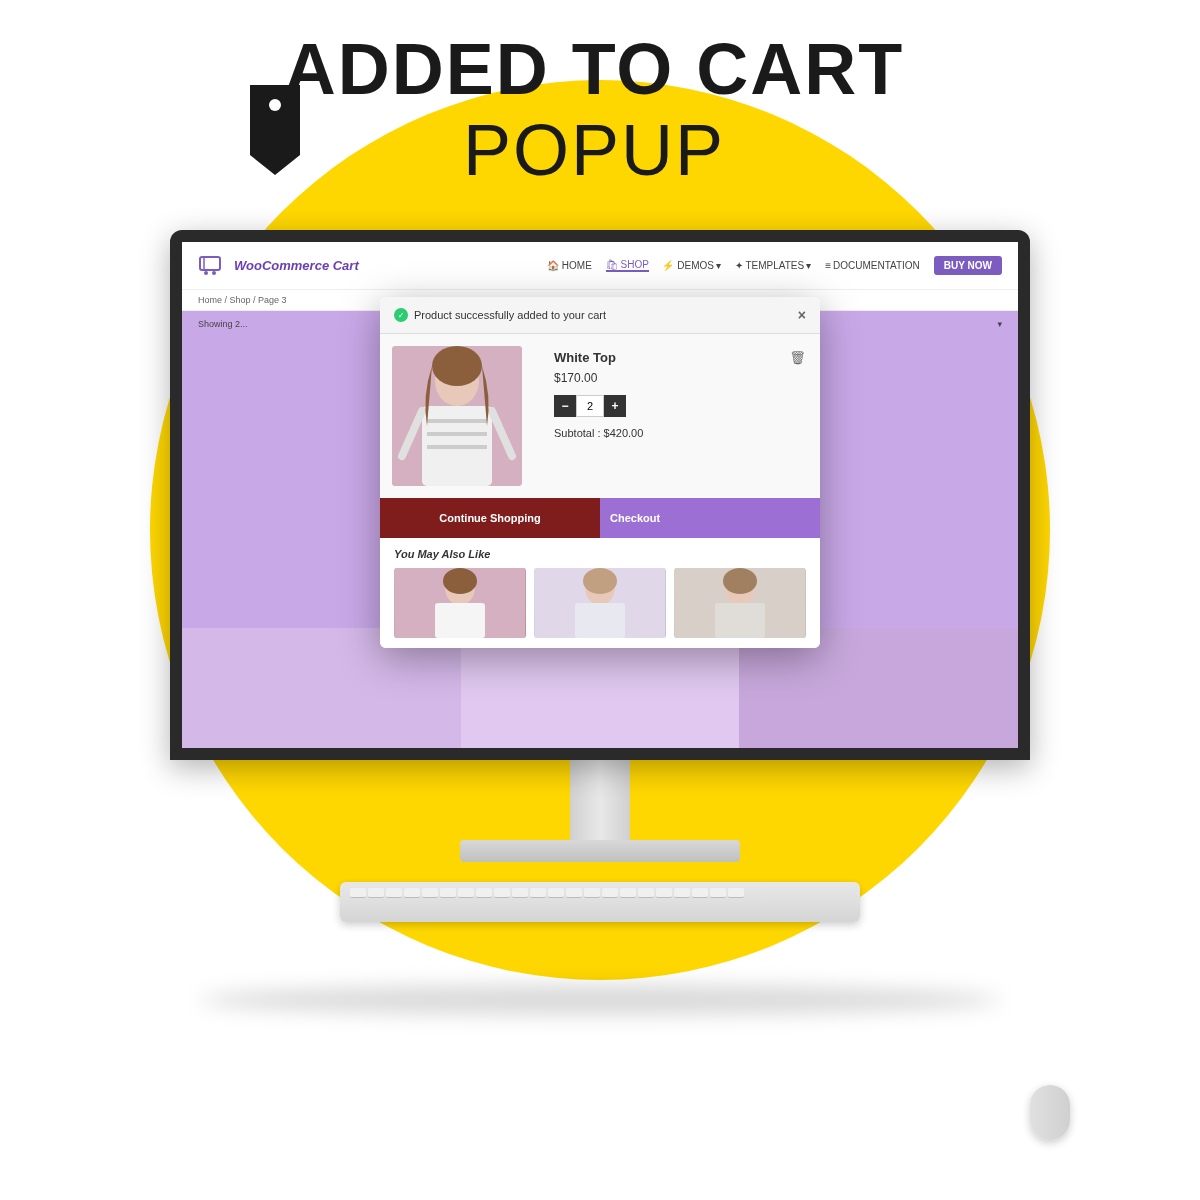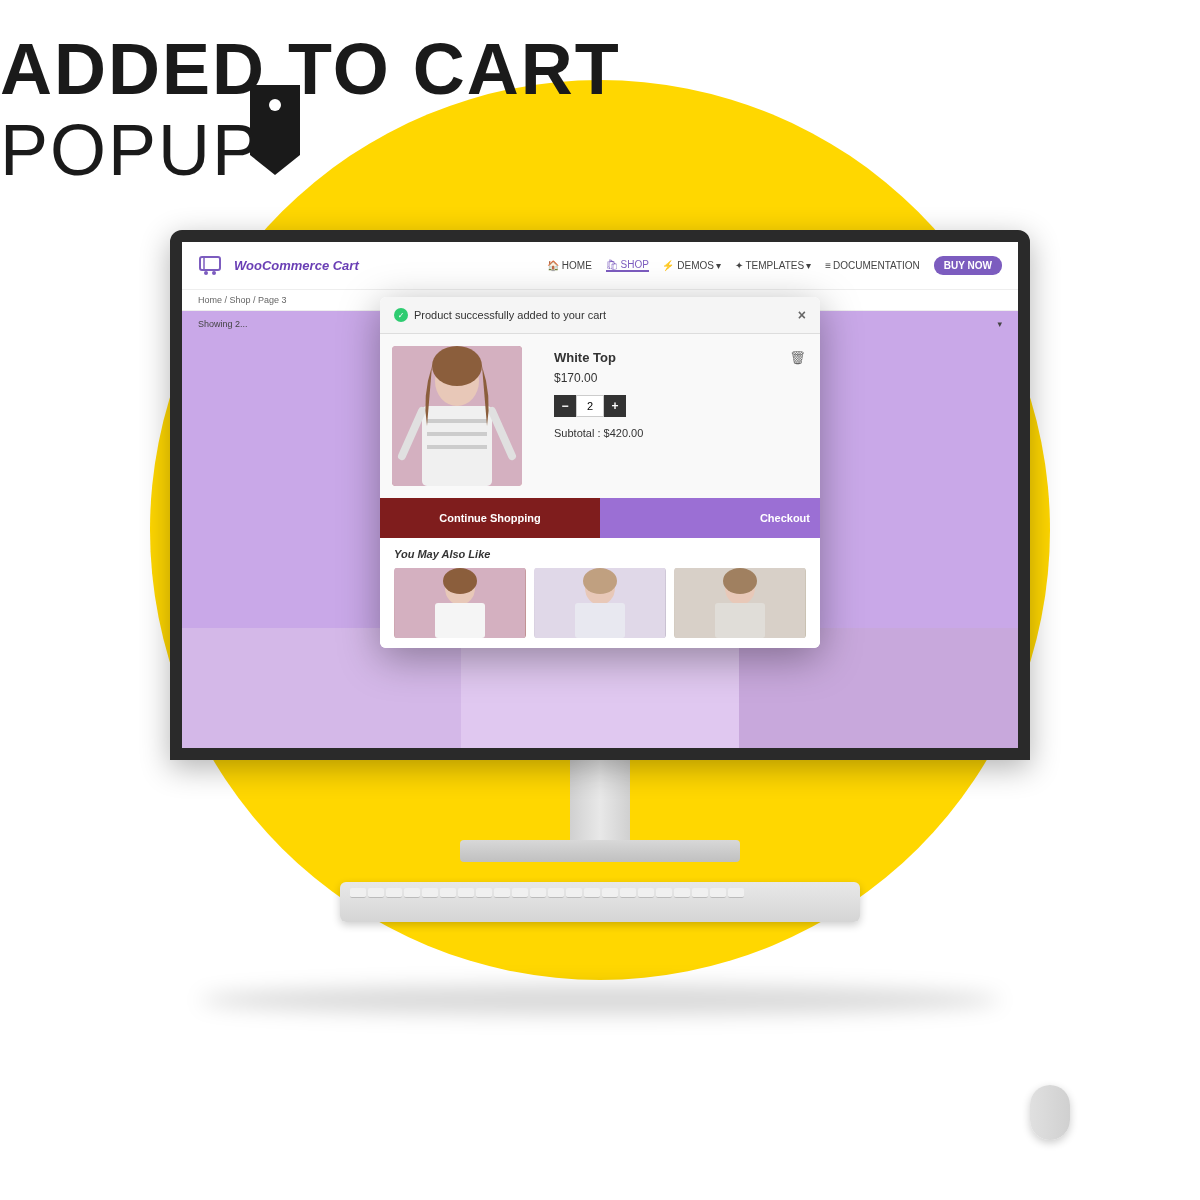--- a/index.html
+++ b/index.html
@@ -23,20 +23,21 @@
       left: 150px;
       z-index: 0;
     }
 
     
     .page-title-area {
       position: absolute;
       top: 30px;
       left: 0;
       right: 12px;
+      text-align: center;
       z-index: 10;
     }
 
     .page-title-line1 {
       font-size: 72px;
       font-weight: 900;
       color: #1a1a1a;
       letter-spacing: 2px;
       line-height: 1.1;
     }
@@ -136,21 +137,21 @@
     .nav-item.active {
       color: #7c5cbf;
       border-bottom: 2px solid #7c5cbf;
     }
 
     .nav-buy-btn {
       background: #7c5cbf;
       color: #fff;
       border: none;
       padding: 4px 10px;
-      border-radius: 9px;
+      border-radius: 3px;
       font-size: 10px;
       font-weight: bold;
       cursor: pointer;
     }
 
     
     .breadcrumb-bar {
       background: #fff;
       padding: 5px 16px;
       font-size: 9px;
@@ -344,21 +345,21 @@
 
     .btn-checkout {
       flex: 1;
       background: #9b6fd4;
       color: #fff;
       border: none;
       padding: 14px 10px;
       font-size: 11px;
       font-weight: bold;
       cursor: pointer;
-      text-align: right;
+      text-align: left;
     }
 
     
     .also-like-section {
       padding: 10px 14px;
       background: #fff;
     }
 
     .also-like-title {
       font-size: 11px;

